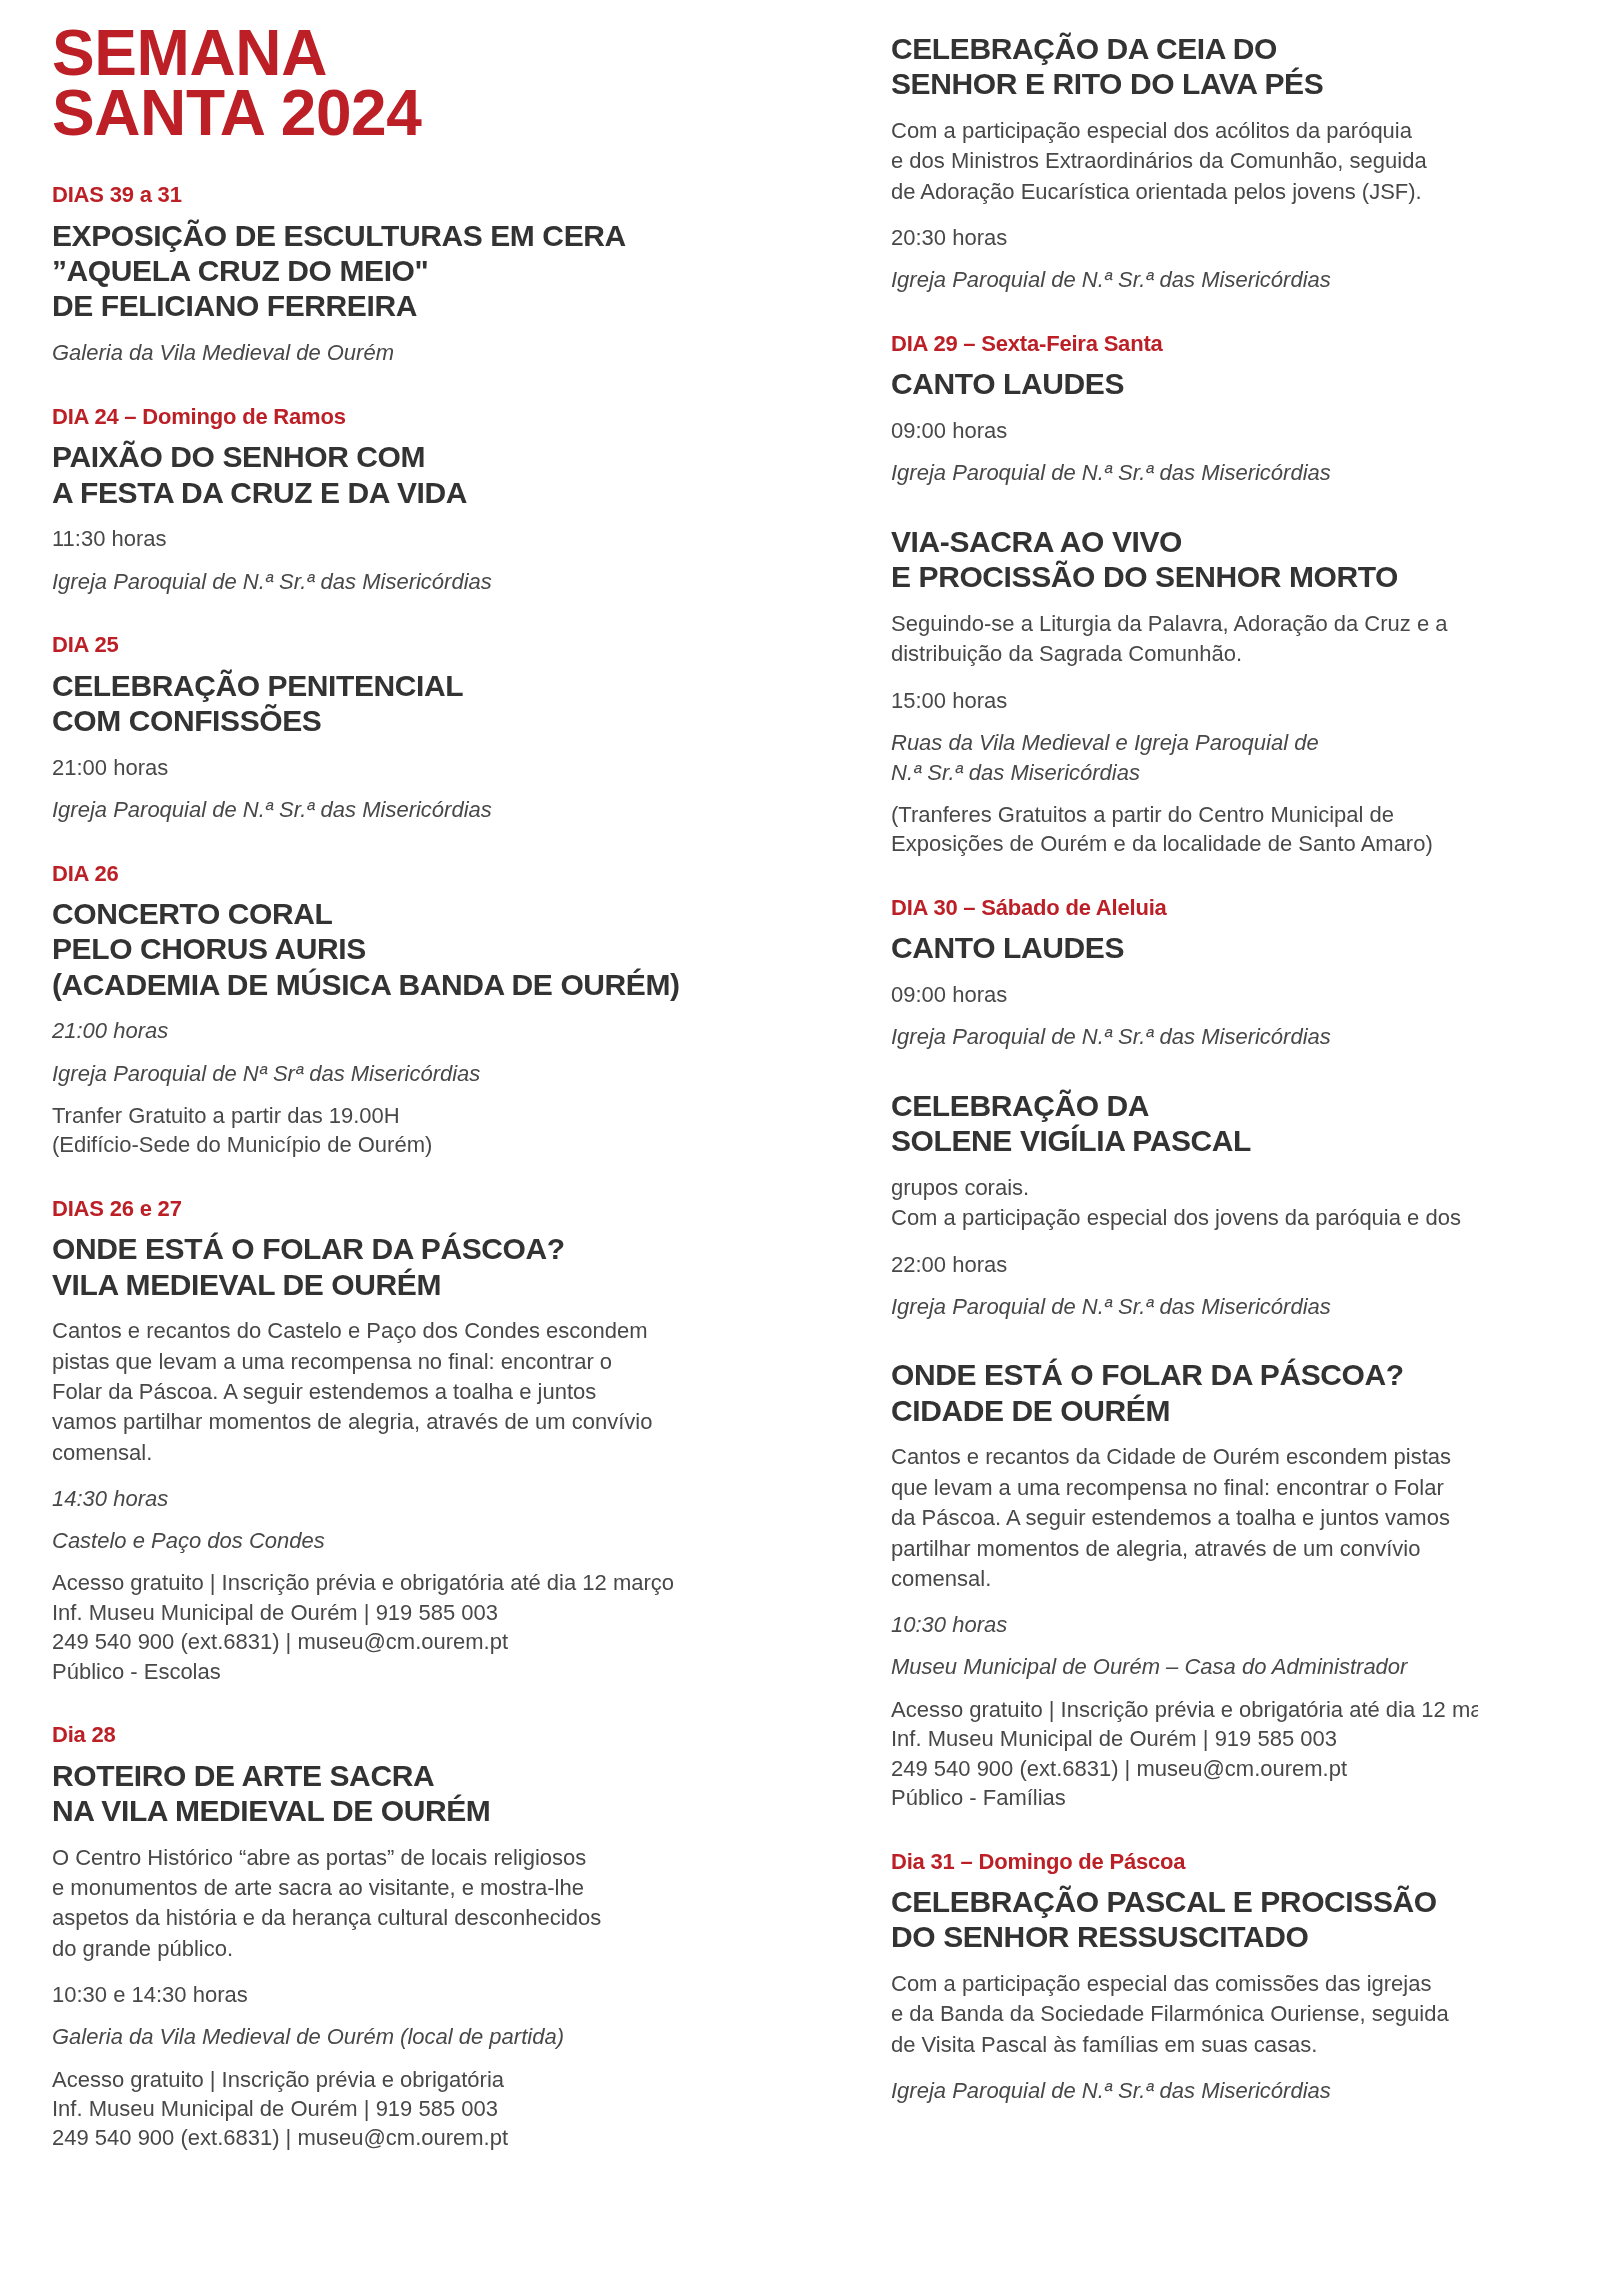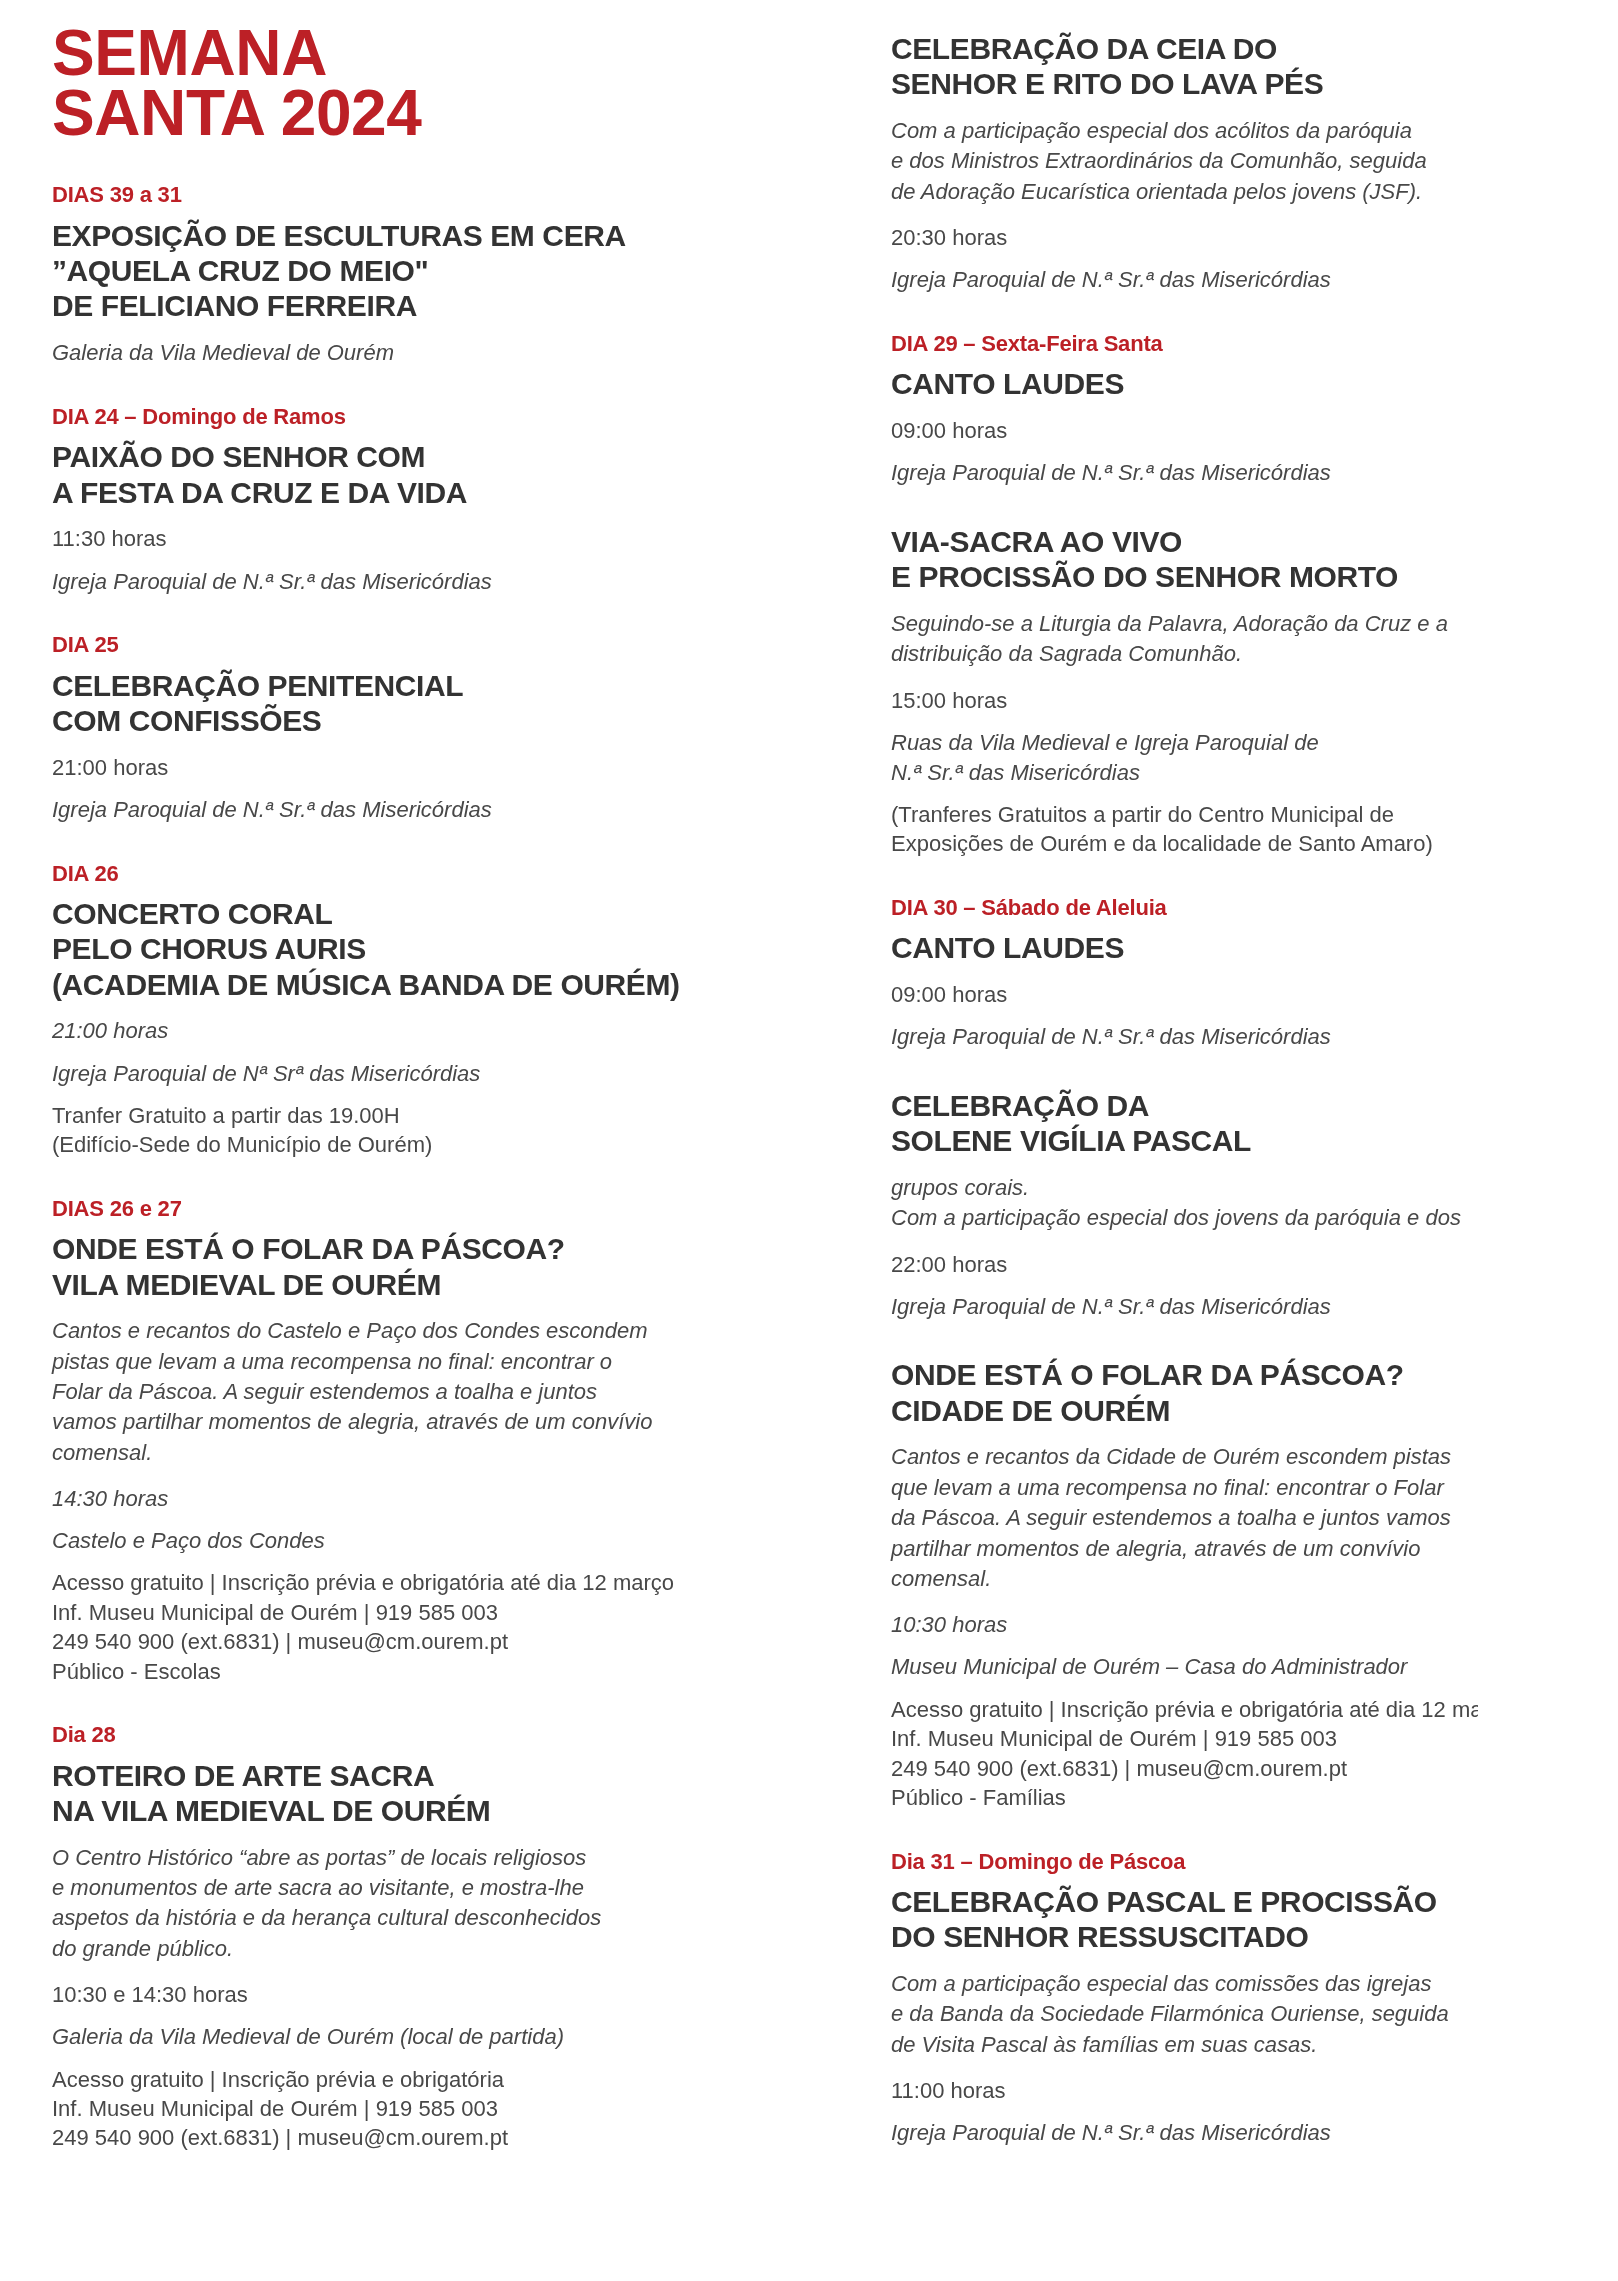--- a/index.html
+++ b/index.html
@@ -70,21 +70,20 @@
     margin: 0 0 14.3px 0;
   }
   .event-title .tline { display: block; }
 
   .desc {
     color: #484848;
     font-size: 22px;
     line-height: 1.38;
     font-weight: 400;
     margin: 0 0 16px 0;
-    font-style: italic;
   }
   .desc .tline { display: block; }
 
   .time {
     color: #484848;
     font-size: 22px;
     line-height: 1.35;
     margin: 0 0 12.5px 0;
   }
   .time.italic { font-style: italic; }
@@ -320,21 +319,20 @@
           <div class="day-label">Dia 31 – Domingo de Páscoa</div>
           <div class="event-title">
             <span class="tline">CELEBRAÇÃO PASCAL E PROCISSÃO</span>
             <span class="tline">DO SENHOR RESSUSCITADO</span>
           </div>
           <div class="desc">
             <span class="tline">Com a participação especial das comissões das igrejas</span>
             <span class="tline">e da Banda da Sociedade Filarmónica Ouriense, seguida</span>
             <span class="tline">de Visita Pascal às famílias em suas casas.</span>
           </div>
-          <div class="time">11:00 horas</div>
           <div class="place">
             <span class="tline">Igreja Paroquial de N.ª Sr.ª das Misericórdias</span>
           </div>
         </div>
       </div>
   </div>
 
 </div>
 
 

